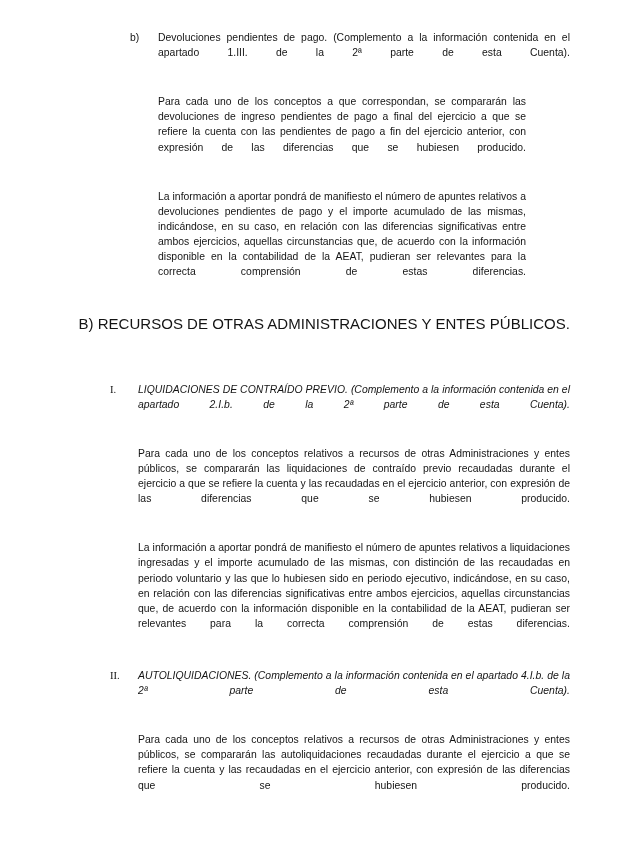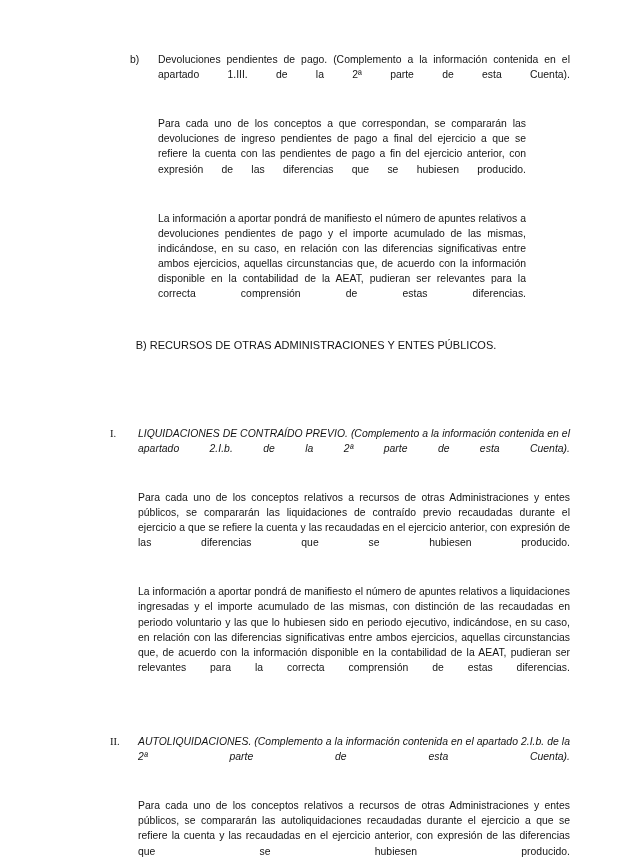--- a/index.html
+++ b/index.html
@@ -41,44 +41,43 @@
   .item-marker {
     position: absolute;
     left: 0;
     top: 0;
     font-size: 10.4px;
     line-height: 15.1px;
     color: #141414;
   }
   .item-body {
     display: block;
-    margin-top: 22px;
   }
 
   
   .lvl-letter {
     margin-left: 130px;
     margin-right: 72px;
   }
   .lvl-letter .item-marker { width: 28px; }
   .lvl-letter .item-body { margin-left: 28px; }
 
   
   .p-letter-body {
     margin-left: 158px;
     margin-right: 116px;
   }
 
   
   .section-head {
     margin-left: 62px;
     margin-right: 72px;
-    font-size: 11px;
+    font-size: 15px;
     line-height: 15.1px;
-    text-align: center;
+    text-align: right;
   }
 
   
   .p-intro {
     margin-left: 110px;
     margin-right: 72px;
   }
 
   
   .lvl-roman {
@@ -148,21 +147,21 @@
   <p class="para p-roman-body">Para cada uno de los conceptos relativos a recursos de otras Administraciones y entes públicos, se compararán las liquidaciones de contraído previo recaudadas durante el ejercicio a que se refiere la cuenta y las recaudadas en el ejercicio anterior, con expresión de las diferencias que se hubiesen producido.</p>
 
   <div class="gap-lg"></div>
 
   <p class="para p-roman-body">La información a aportar pondrá de manifiesto el número de apuntes relativos a liquidaciones ingresadas y el importe acumulado de las mismas, con distinción de las recaudadas en periodo voluntario y las que lo hubiesen sido en periodo ejecutivo, indicándose, en su caso, en relación con las diferencias significativas entre ambos ejercicios, aquellas circunstancias que, de acuerdo con la información disponible en la contabilidad de la AEAT, pudieran ser relevantes para la correcta comprensión de estas diferencias.</p>
 
   <div class="gap-xl"></div>
 
   <div class="item lvl-roman">
     <span class="item-marker">II.</span>
-    <span class="item-body para">AUTOLIQUIDACIONES. (Complemento a la información contenida en el apartado 2.I.b. de la 2ª parte de esta Cuenta).</span>
+    <span class="item-body para">AUTOLIQUIDACIONES. (Complemento a la información contenida en el apartado 4.I.b. de la 2ª parte de esta Cuenta).</span>
   </div>
 
   <div class="gap-lg"></div>
 
   <p class="para p-roman-body">Para cada uno de los conceptos relativos a recursos de otras Administraciones y entes públicos, se compararán las autoliquidaciones recaudadas durante el ejercicio a que se refiere la cuenta y las recaudadas en el ejercicio anterior, con expresión de las diferencias que se hubiesen producido.</p>
 
   <div class="gap-lg"></div>
 
 </div>
 

